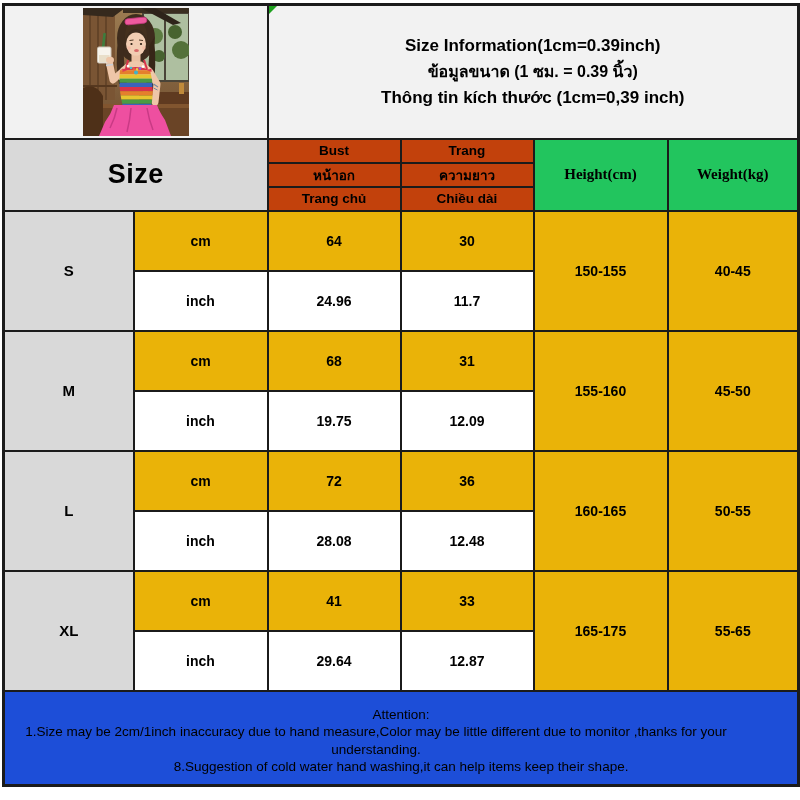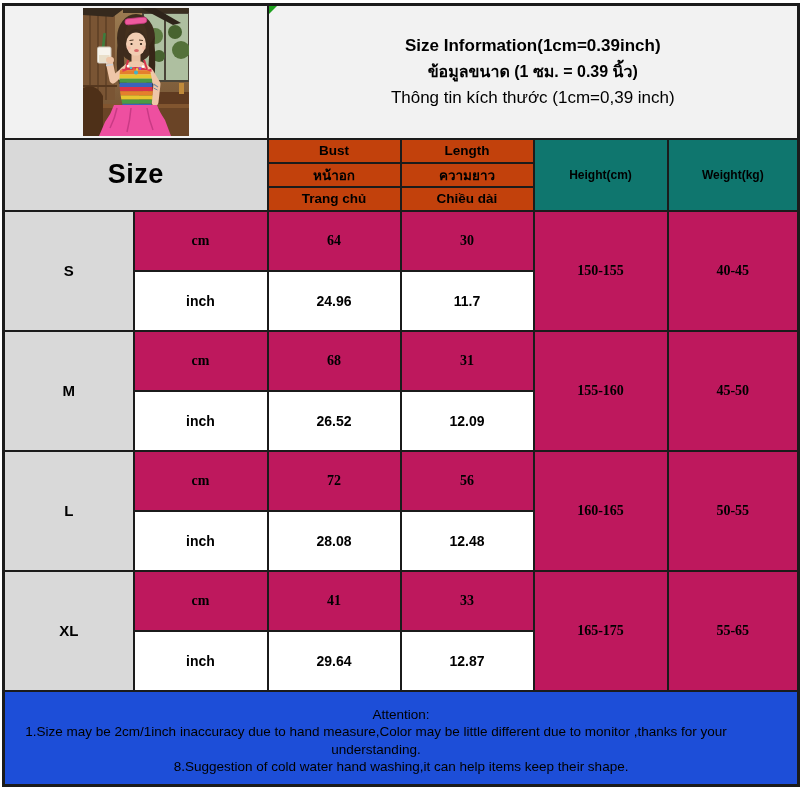--- a/index.html
+++ b/index.html
@@ -16,36 +16,36 @@
   table.size-chart td{
     border:2px solid #1b1b1b;text-align:center;vertical-align:middle;
     padding:0;overflow:hidden;
   }
   tr.r-top{height:134px;}
   tr.r-head{height:24px;}
   tr.r-data{height:60px;}
   tr.r-att{height:95px;}
   .c-head{background:#c2410c;font-weight:bold;font-size:13.5px;}
   .c-head-big{background:#d9d9d9;font-weight:bold;font-size:27px;letter-spacing:0.5px;}
-  .c-hw{background:#0f766e;font-weight:bold;font-size:12px;}
+  .c-hw{background:#22c55e;font-weight:bold;font-size:15px;font-family:Liberation Serif, serif;}
   .c-size{background:#d9d9d9;font-weight:bold;font-size:15px;}
-  .c-lt{background:#be185d;font-weight:bold;font-size:14px;font-family:Liberation Serif, serif;}
+  .c-lt{background:#eab308;font-weight:bold;font-size:14px;}
   .c-wh{background:#ffffff;font-weight:bold;font-size:14px;border-radius:8px;}
   .c-att{background:#1d4ed8;vertical-align:top;}
 
   .photo-cell{background:#f2f2f2;}
   .title-cell{background:#f2f2f2;position:relative;}
   .flag-green{
     position:absolute;top:0;left:0;width:0;height:0;
     border-top:8px solid #1fa11f;border-right:8px solid transparent;
   }
   .title-lines{line-height:26px;}
   .title-en{font-weight:bold;font-size:17px;}
   .title-th{font-weight:bold;font-size:16px;}
-  .title-vi{font-weight:normal;font-size:17px;}
+  .title-vi{font-weight:bold;font-size:17px;}
 
   .att-wrap{padding-top:6px;font-size:13.5px;line-height:17.5px;font-weight:400;}
   .att-wrap p{margin:0;}
   .att-note1{max-width:742px;margin:0 auto;}
 
   .photo-box{display:inline-block;width:106px;height:128px;vertical-align:middle;}
 </style>
 </head>
 <body>
 
@@ -170,21 +170,21 @@
         <div class="title-en">Size Information(1cm=0.39inch)</div>
         <div class="title-th">ข้อมูลขนาด (1 ซม. = 0.39 นิ้ว)</div>
         <div class="title-vi">Thông tin kích thước (1cm=0,39 inch)</div>
       </div>
     </td>
   </tr>
 
   <tr class="r-head">
     <td colspan="2" rowspan="3" class="c-head-big">Size</td>
     <td class="c-head">Bust</td>
-    <td class="c-head">Length</td>
+    <td class="c-head">Trang</td>
     <td rowspan="3" class="c-hw">Height(cm)</td>
     <td rowspan="3" class="c-hw">Weight(kg)</td>
   </tr>
   <tr class="r-head">
     <td class="c-head">หน้าอก</td>
     <td class="c-head">ความยาว</td>
   </tr>
   <tr class="r-head">
     <td class="c-head">Trang chủ</td>
     <td class="c-head">Chiều dài</td>
@@ -207,29 +207,29 @@
   <tr class="r-data">
     <td rowspan="2" class="c-size">M</td>
     <td class="c-lt">cm</td>
     <td class="c-lt">68</td>
     <td class="c-lt">31</td>
     <td rowspan="2" class="c-lt">155-160</td>
     <td rowspan="2" class="c-lt">45-50</td>
   </tr>
   <tr class="r-data">
     <td class="c-wh">inch</td>
-    <td class="c-wh">26.52</td>
+    <td class="c-wh">19.75</td>
     <td class="c-wh">12.09</td>
   </tr>
 
   <tr class="r-data">
     <td rowspan="2" class="c-size">L</td>
     <td class="c-lt">cm</td>
     <td class="c-lt">72</td>
-    <td class="c-lt">56</td>
+    <td class="c-lt">36</td>
     <td rowspan="2" class="c-lt">160-165</td>
     <td rowspan="2" class="c-lt">50-55</td>
   </tr>
   <tr class="r-data">
     <td class="c-wh">inch</td>
     <td class="c-wh">28.08</td>
     <td class="c-wh">12.48</td>
   </tr>
 
   <tr class="r-data">

